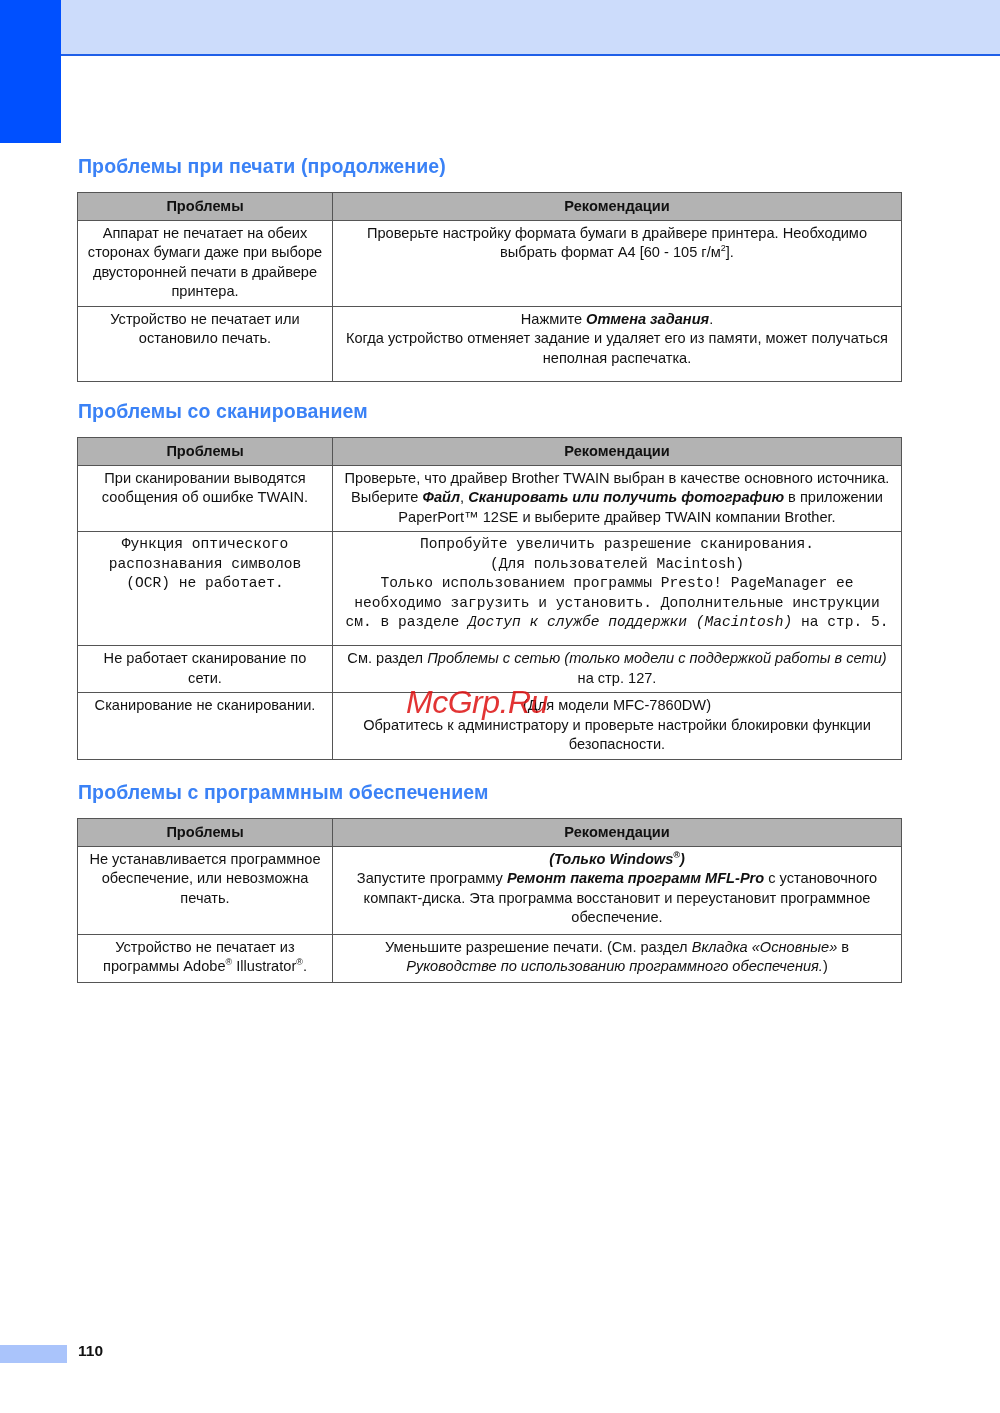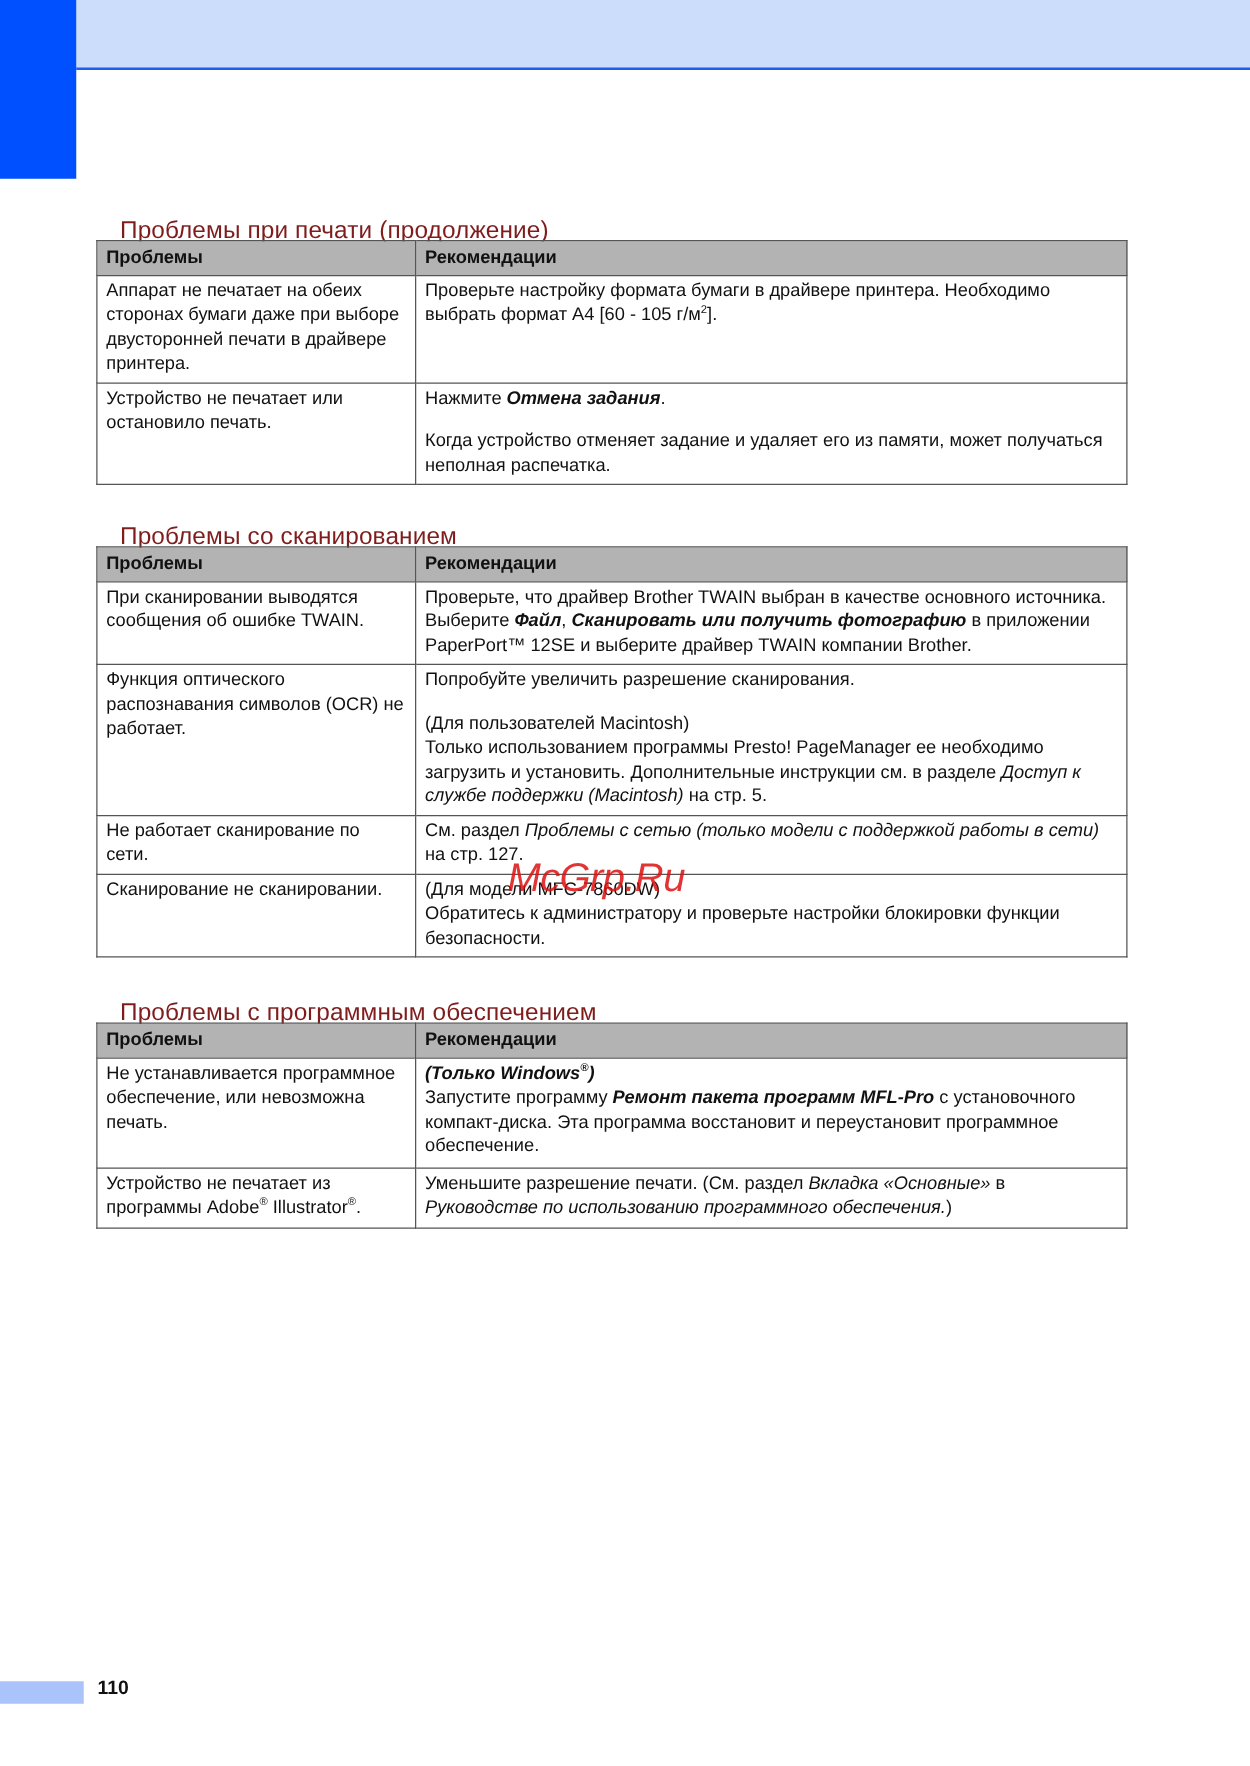--- a/index.html
+++ b/index.html
@@ -8,37 +8,37 @@
       font-family: "Liberation Sans", sans-serif; color: #111; overflow: hidden;
     }
     .top-band {
       position: absolute; left: 61px; top: 0; width: 939px; height: 54px;
       background: #ccdcfb; border-bottom: 2px solid #1f5fe8;
     }
     .side-tab {
       position: absolute; left: 0; top: 0; width: 61px; height: 143px; background: #0050ff;
     }
     .section-title {
-      position: absolute; left: 78px; margin: 18px;
-      font-size: 19.5px; font-weight: normal; color: #7f1d1d; letter-spacing: 0.1px;
+      position: absolute; left: 78px; margin: 0;
+      font-size: 19.5px; font-weight: bold; color: #3b82f6; letter-spacing: 0.1px;
     }
     table.trouble {
       position: absolute; left: 77px; width: 825px;
       border-collapse: collapse; font-size: 14.6px; line-height: 19.5px;
     }
     table.trouble th, table.trouble td {
-      border: 1.5px solid #555; vertical-align: top; text-align: left;
+      border: 1.5px solid #555; vertical-align: top; text-align: center;
       padding: 3px 7px 4px 7px;
     }
     table.trouble th {
       background: #b3b3b3; font-weight: bold; height: 19px; padding-top: 4px; padding-bottom: 3px;
     }
     table.trouble td.col1 { width: 240px; }
     .para { margin: 0; }
-    .para + .para.gap { margin-top: 15px; }
+    .para + .para.gap { margin-top: 0; }
     b { font-weight: bold; font-style: italic; }
     i { font-style: italic; }
     sup { font-size: 9px; line-height: 0; vertical-align: 6px; }
     .footer-bar {
       position: absolute; left: 0; top: 1345px; width: 67px; height: 18px; background: #aac4fb;
     }
     .page-number {
       position: absolute; left: 78px; top: 1342px; font-size: 15.5px; font-weight: bold; color: #111;
     }
     .watermark {
@@ -78,21 +78,21 @@
 <table class="trouble" style="top:437px;">
   <tbody>
       <tr>
     <th>Проблемы</th>
     <th>Рекомендации</th>
   </tr>
   <tr style="height:65px;margin-top:28px;">
     <td class="col1">При сканировании выводятся сообщения об ошибке TWAIN.</td>
     <td><span>Проверьте, что драйвер Brother TWAIN выбран в качестве основного источника. Выберите </span><b>Файл</b><span>, </span><b>Сканировать или получить фотографию</b><span> в приложении PaperPort™ 12SE и выберите драйвер TWAIN компании Brother.</span></td>
   </tr>
-  <tr style="height:114px;">
+  <tr style="height:114px;font-family:Liberation Mono, monospace;">
     <td class="col1">Функция оптического распознавания символов (OCR) не работает.</td>
     <td>
       <p class="para">Попробуйте увеличить разрешение сканирования.</p>
       <p class="para gap"><span>(Для пользователей Macintosh)</span><br><span>Только использованием программы Presto! PageManager ее необходимо загрузить и установить. Дополнительные инструкции см. в разделе </span><i>Доступ к службе поддержки (Macintosh)</i><span> на стр. 5.</span></p>
     </td>
   </tr>
   <tr style="height:46px;">
     <td class="col1">Не работает сканирование по сети.</td>
     <td><span>См. раздел </span><i>Проблемы с сетью (только модели с поддержкой работы в сети)</i><span> на стр. 127.</span></td>
   </tr>

